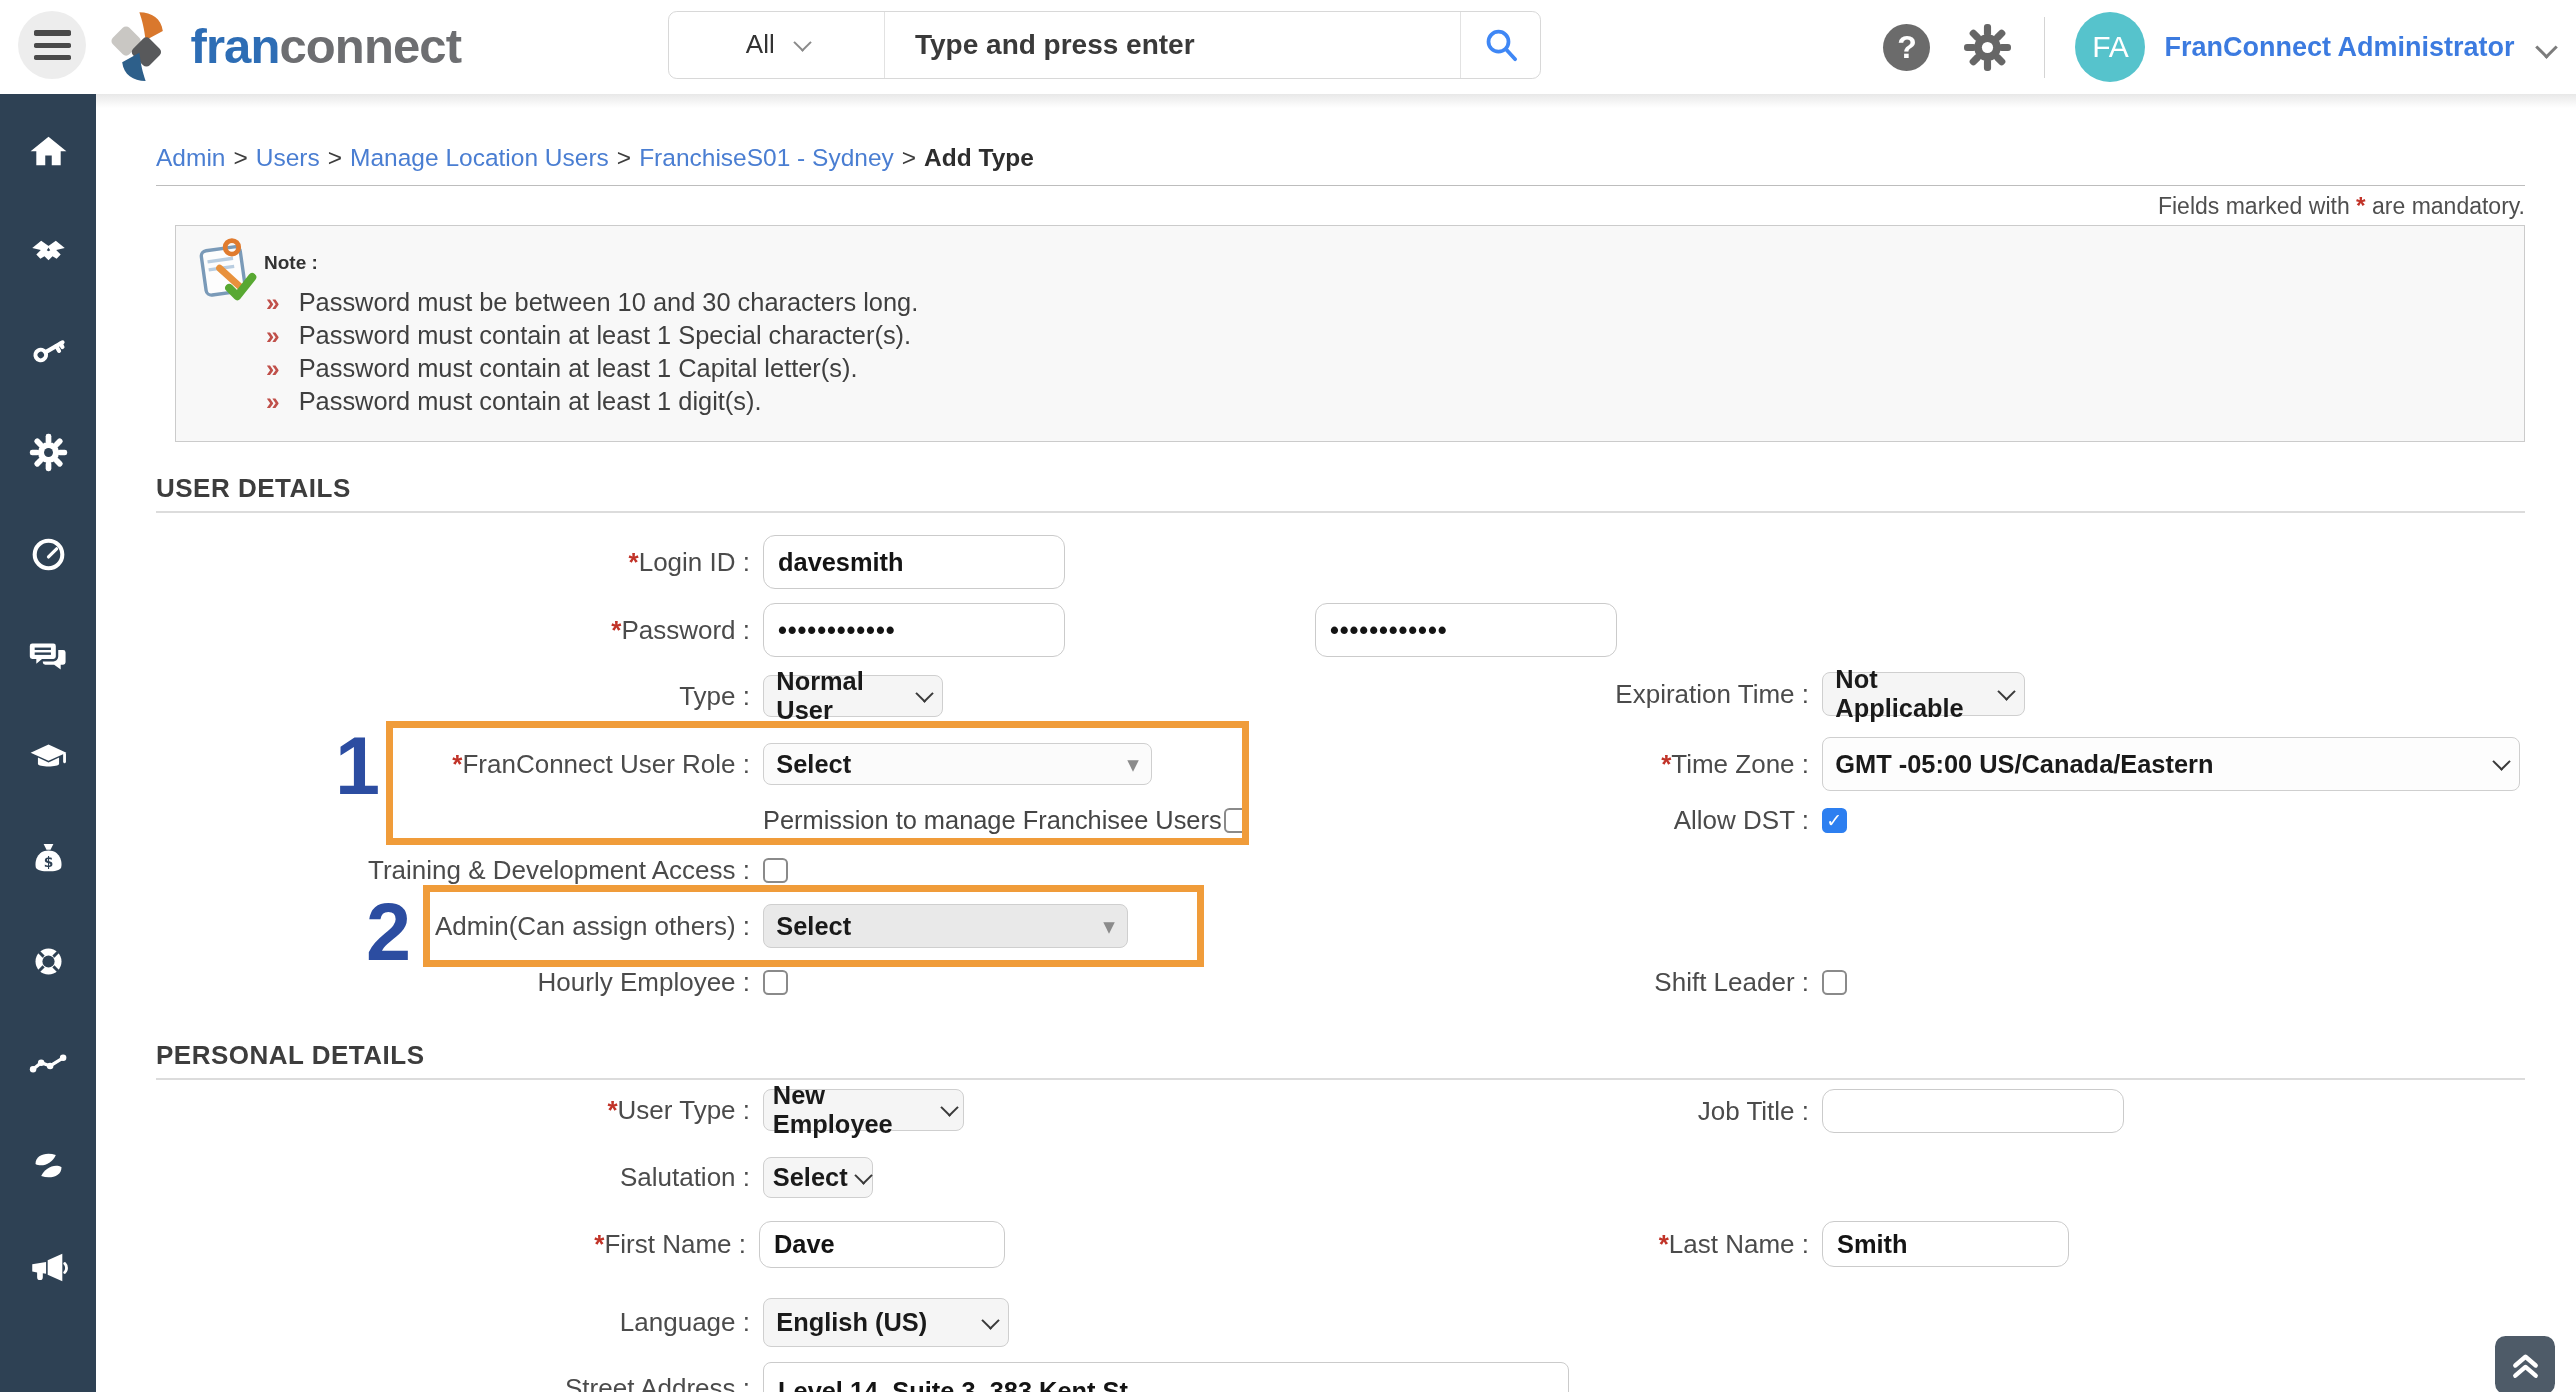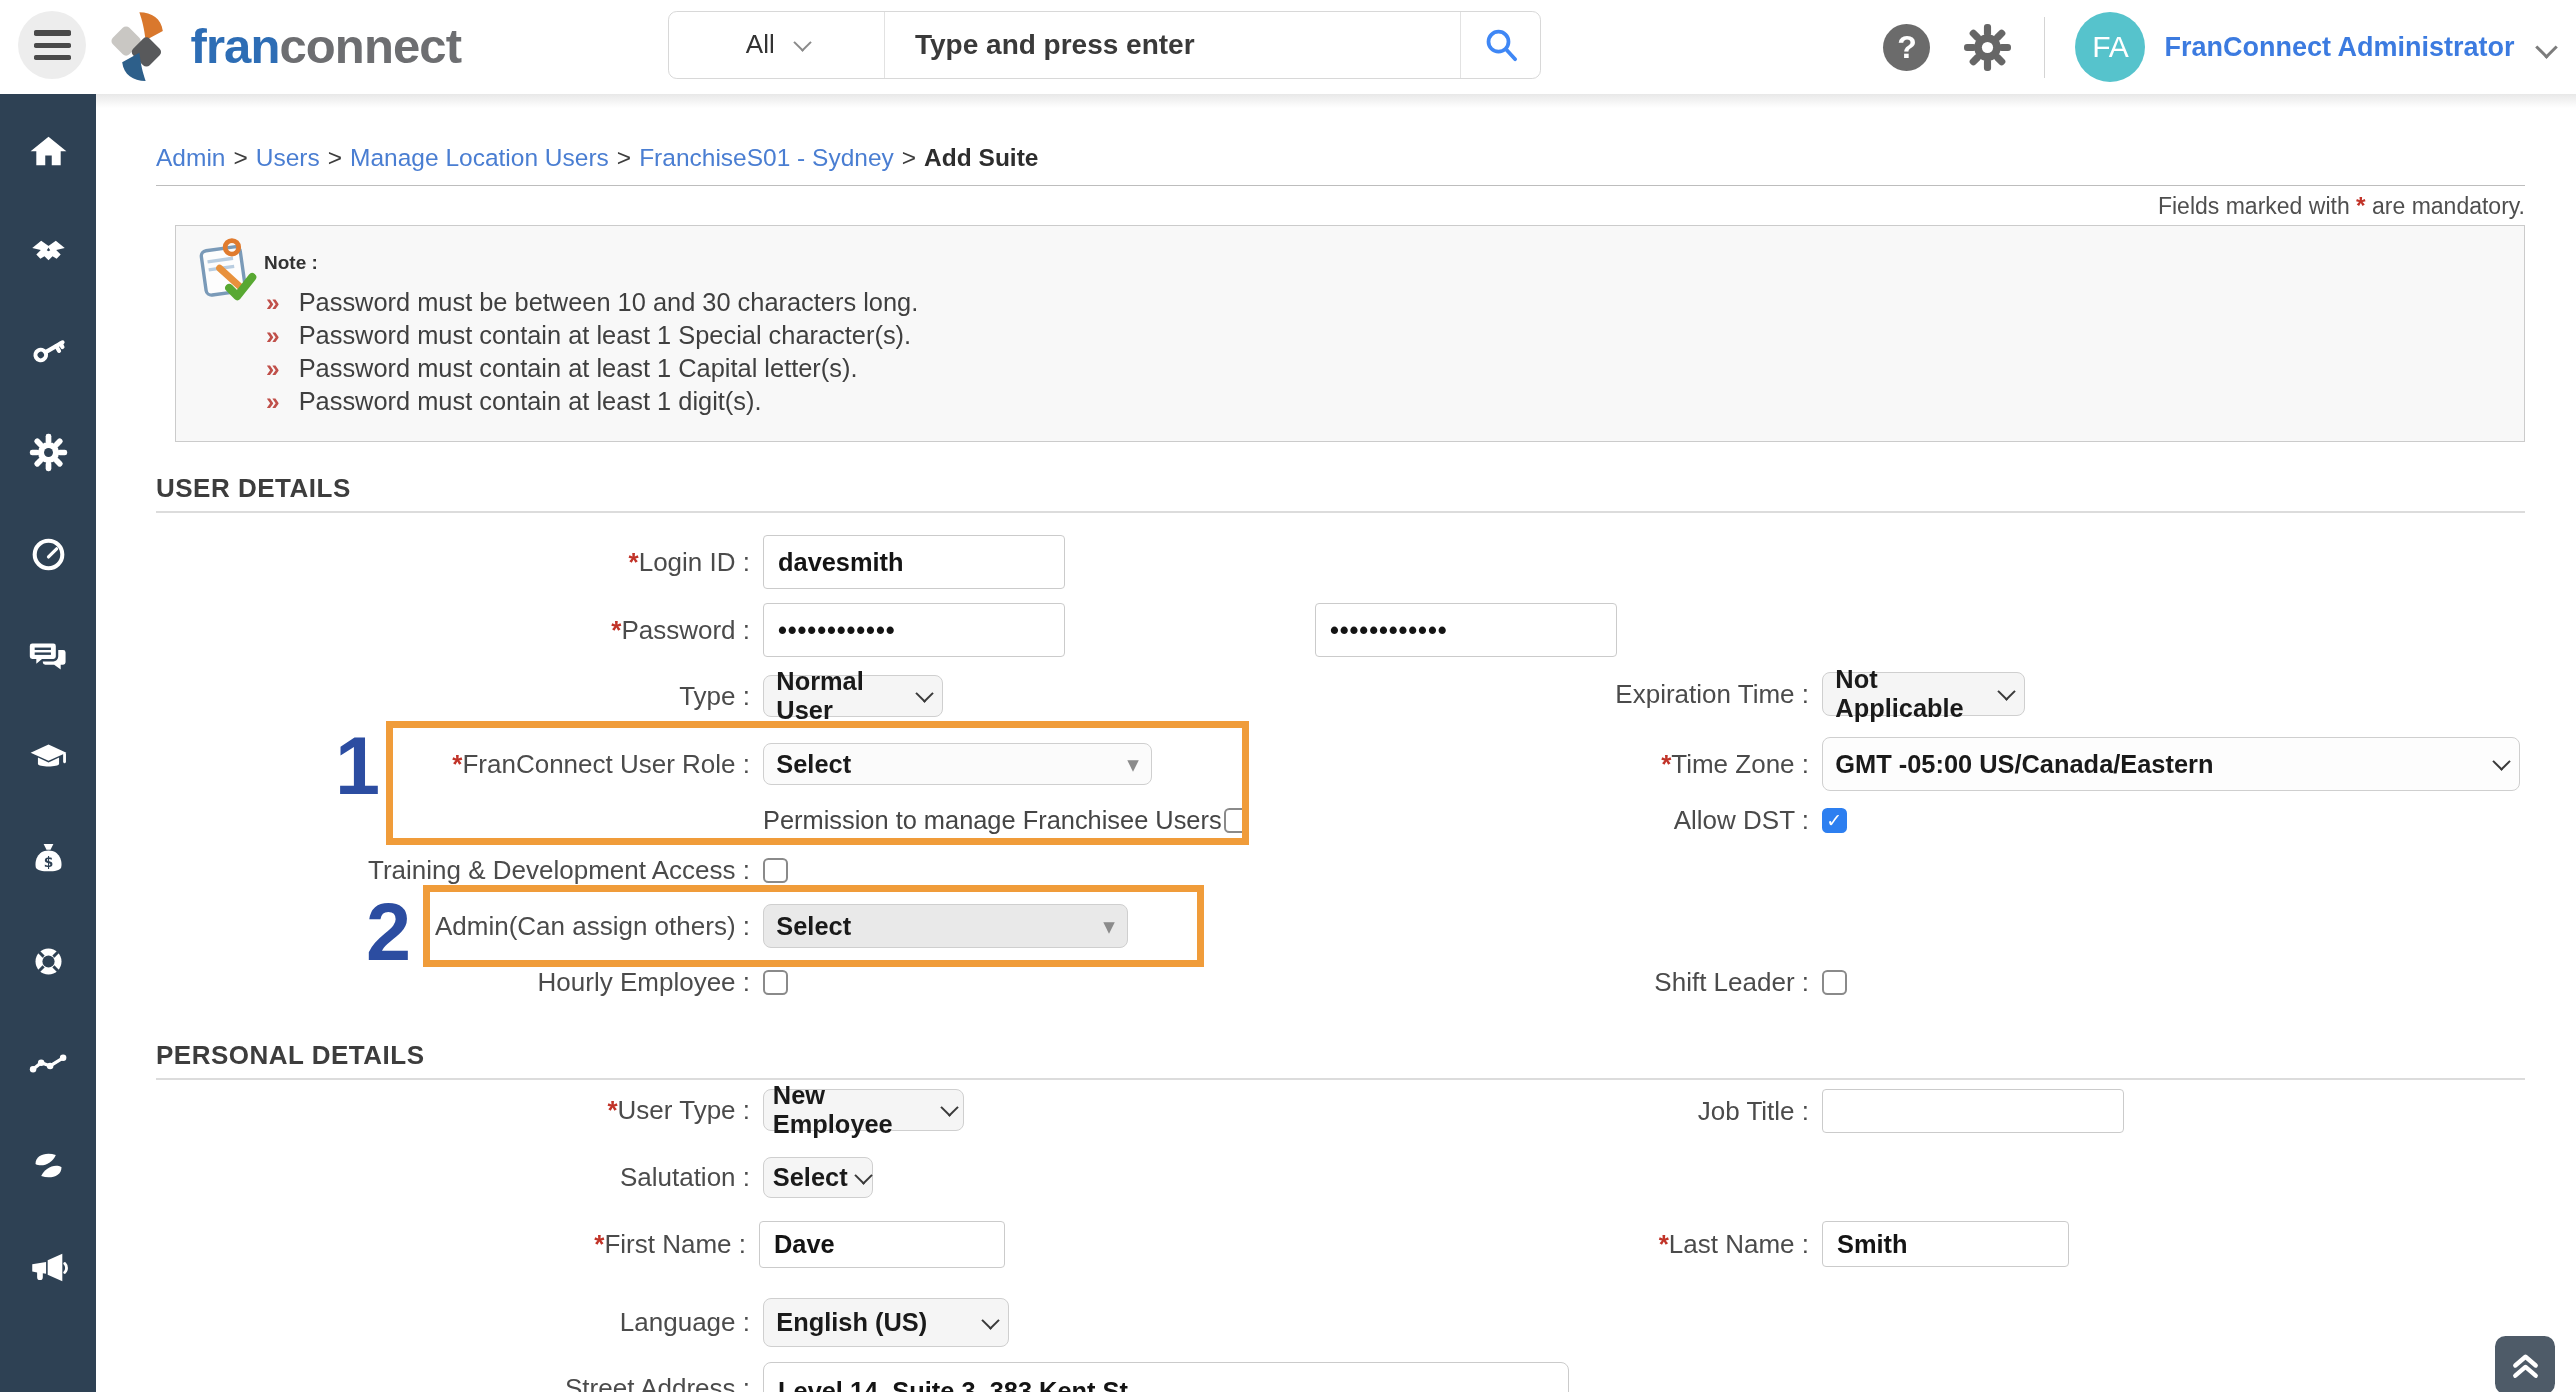--- a/index.html
+++ b/index.html
@@ -54,21 +54,21 @@
   .note-li{display:flex;gap:19px;font-size:25.4px;color:#3f3f3f;height:33px;align-items:center;}
   .note-li .bl{color:#c0504a;font-weight:700;font-size:24.5px;}
   .sec-title{position:absolute;left:156px;font-size:26px;font-weight:700;color:#3d3d3d;letter-spacing:0.5px;}
   .sec-rule{position:absolute;left:156px;width:2369px;border-top:2.6px solid #dcdcdc;}
   
   .row{position:absolute;display:flex;align-items:center;}
   .lab{flex:none;width:607px;padding-right:13px;box-sizing:border-box;text-align:right;
        font-size:26px;color:#4b4b4b;}
   .row.r .lab{width:507px;}
   .star{color:#c13328;font-weight:700;}
-  .inp{border:1.8px solid #cbcbcb;border-radius:4px;background:#fff;box-sizing:border-box;height:100%;
+  .inp{border:1.8px solid #cbcbcb;border-radius:12px;background:#fff;box-sizing:border-box;height:100%;
        font-family:"Liberation Sans",sans-serif;font-size:25.4px;font-weight:600;color:#141414;
        padding:0 14px;outline:none;}
   .sel{border:1.8px solid #cfcfcf;border-radius:8px;background:#f5f5f5;box-sizing:border-box;height:100%;
        display:flex;align-items:center;justify-content:space-between;padding:0 12.3px;
        font-size:25.4px;font-weight:600;color:#1a1a1a;cursor:pointer;}
   .sel .chev{border-color:#3a3a3a;border-width:2.2px;margin-left:7px;}
   .sel.role{background:#fbfbfb;}
   .sel.role .tri{color:#8b8b8b;font-size:23px;}
   .sel.disabled{background:#e9e9e9;}
   .cb{flex:none;width:24.5px;height:24.5px;border:2.6px solid #8a8a8a;border-radius:5.3px;background:#fff;
@@ -241,21 +241,21 @@
           <path d="M4 20 V29 L10 30 V36 A3.5 3.5 0 0 0 17 36 V31 L21 31.8 V17.2 Z"></path>
       <path d="M23 15 L41 7 V41 L23 33 Z"></path>
         </g>
       <path d="M44 19 A8 8 0 0 1 44 30" stroke="#fff" stroke-width="3.5" fill="none" stroke-linecap="round"></path>
       </svg>
   </div>
 
   <div class="shade"></div>
 
   <div class="crumbs">
-    <a>Admin</a><span class="sep">&gt;</span><a>Users</a><span class="sep">&gt;</span><a>Manage Location Users</a><span class="sep">&gt;</span><a>FranchiseS01 - Sydney</a><span class="sep">&gt;</span><span class="cur">Add Suite</span>
+    <a>Admin</a><span class="sep">&gt;</span><a>Users</a><span class="sep">&gt;</span><a>Manage Location Users</a><span class="sep">&gt;</span><a>FranchiseS01 - Sydney</a><span class="sep">&gt;</span><span class="cur">Add Type</span>
   </div>
   <div class="rule1"></div>
 
   <div class="mandatory">
     <span>Fields marked with</span> <span class="star">*</span> <span>are mandatory.</span>
   </div>
 
   <div class="notebox">
     <svg class="note-ic" viewBox="0 0 48 48">
       <rect x="7" y="9" width="29" height="33" rx="4" fill="#fdfdfd" stroke="#7a9ab8" stroke-width="2.5" transform="rotate(-8 21 25)"></rect>

